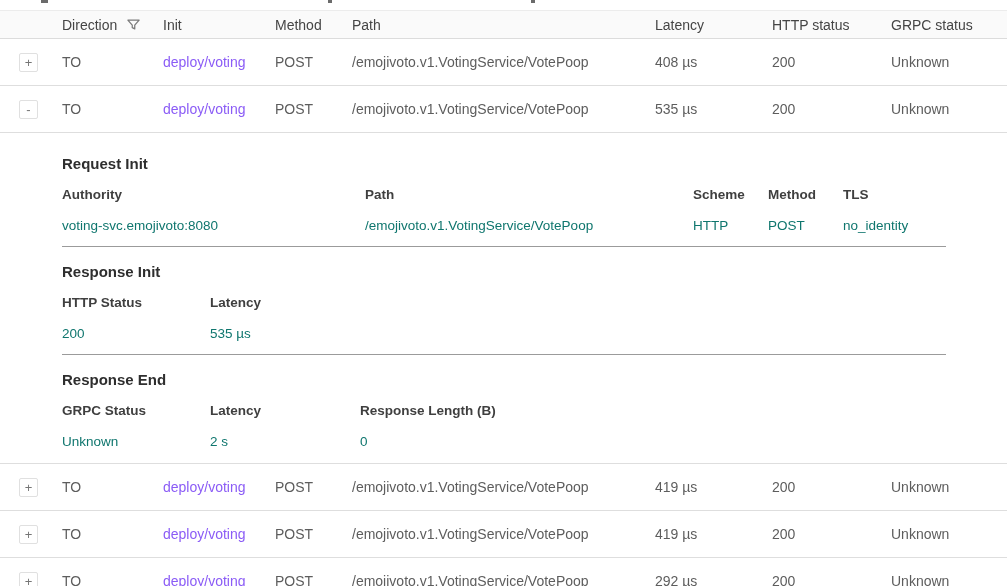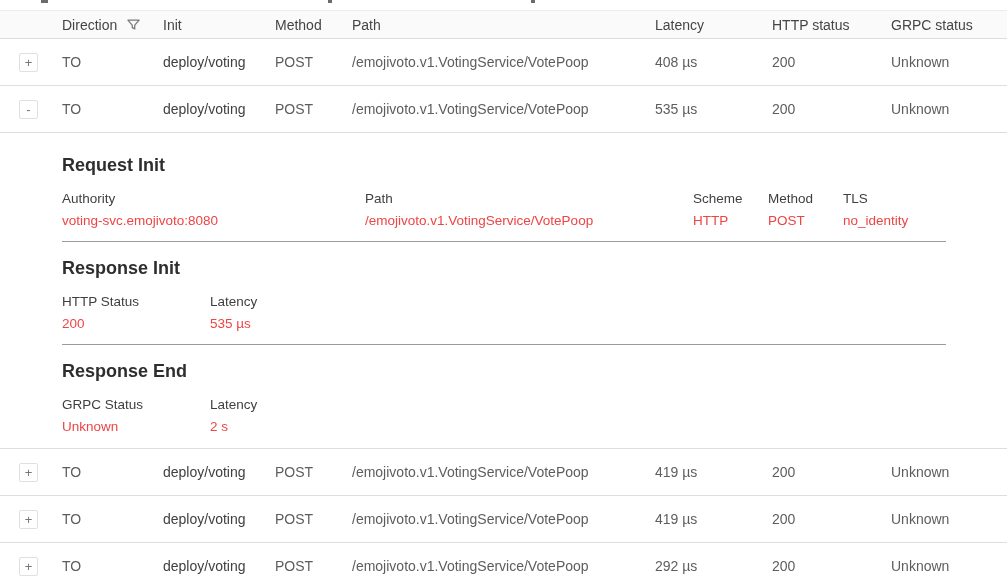--- a/index.html
+++ b/index.html
@@ -18,37 +18,37 @@
     align-items:center; }
 
   .thead { background:#fafafa; height:29px; border-top:1px solid #ececec;
     border-bottom:1px solid #dcdcdc; }
   .th { font-size:14px; color:#454545; display:flex; align-items:center; gap:9px; }
 
   .filter-icon svg { display:block; }
 
   .tr { height:47px; border-bottom:1px solid #dedede; background:#fff; }
   .td { font-size:14px; color:#5d5d5d; }
-  .td.link { color:#404040; cursor:pointer; }
+  .td.link { color:#8b5cf6; cursor:pointer; }
 
   .expand-btn { width:19px; height:19px; margin-left:19px; border:1px solid #e0e0e0;
     border-radius:2px; background:#fff; color:#757575; font-size:13px; line-height:17px;
     text-align:center; cursor:pointer; font-family:"Liberation Sans",sans-serif; padding:0; }
 
   
   .detail-panel { background:#fff; border-bottom:1px solid #dedede;
     padding:6px 61px 14px 62px; }
   .section { margin-top:16px; }
-  .section-title { font-size:18px; font-weight:700; color:#2e2e2e; }
+  .section-title { font-size:15px; font-weight:700; color:#2e2e2e; }
   .fields { display:grid; margin-top:15px; }
   .fields.req  { grid-template-columns:303px 328px 75px 75px 1fr; }
   .fields.resp { grid-template-columns:148px 1fr; }
   .fields.end  { grid-template-columns:148px 150px 1fr; }
-  .field .flabel { font-size:13.5px; font-weight:400; color:#3f3f3f; }
-  .field .fvalue { font-size:13.5px; color:#ef4444; margin-top:7px; }
+  .field .flabel { font-size:13.5px; font-weight:700; color:#3f3f3f; }
+  .field .fvalue { font-size:13.5px; color:#0f766e; margin-top:16px; }
   .section-rule { border:none; border-top:1px solid #9b9b9b; margin-top:13px; }
 </style>
 </head>
 <body>
 
 <div class="page">
   <div class="top-strip">
     <span class="remnant" style="left:41px;width:7px;"></span>
     <span class="remnant" style="left:328px;width:4px;"></span>
     <span class="remnant" style="left:531px;width:4px;"></span>
@@ -150,20 +150,24 @@
             <div class="section-title">Response End</div>
             <div class="fields end">
               <div class="field">
                 <div class="flabel">GRPC Status</div>
                 <div class="fvalue">Unknown</div>
               </div>
               <div class="field">
                 <div class="flabel">Latency</div>
                 <div class="fvalue">2 s</div>
               </div>
+              <div class="field">
+                <div class="flabel">Response Length (B)</div>
+                <div class="fvalue">0</div>
+              </div>
             </div>
           </div>
         </div>
         <div class="tr grid-row">
           <div class="td"><button class="expand-btn">+</button></div>
           <div class="td ">TO</div>
           <div class="td link">deploy/voting</div>
           <div class="td ">POST</div>
           <div class="td ">/emojivoto.v1.VotingService/VotePoop</div>
           <div class="td ">419 µs</div>

